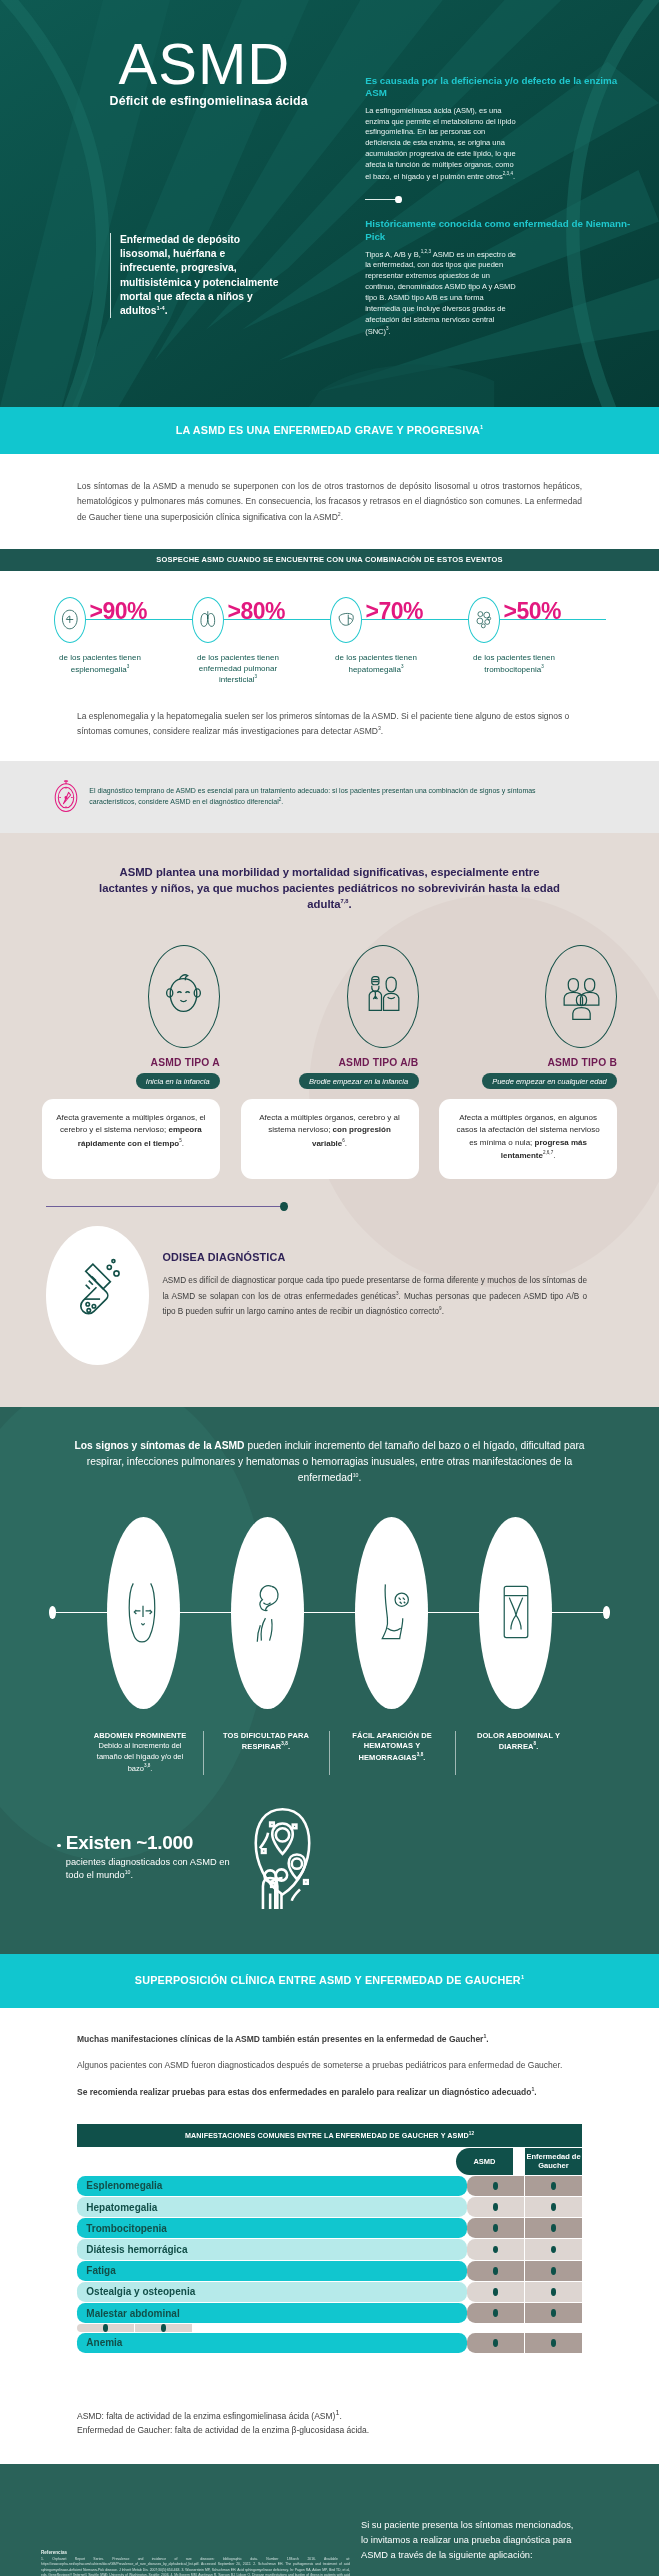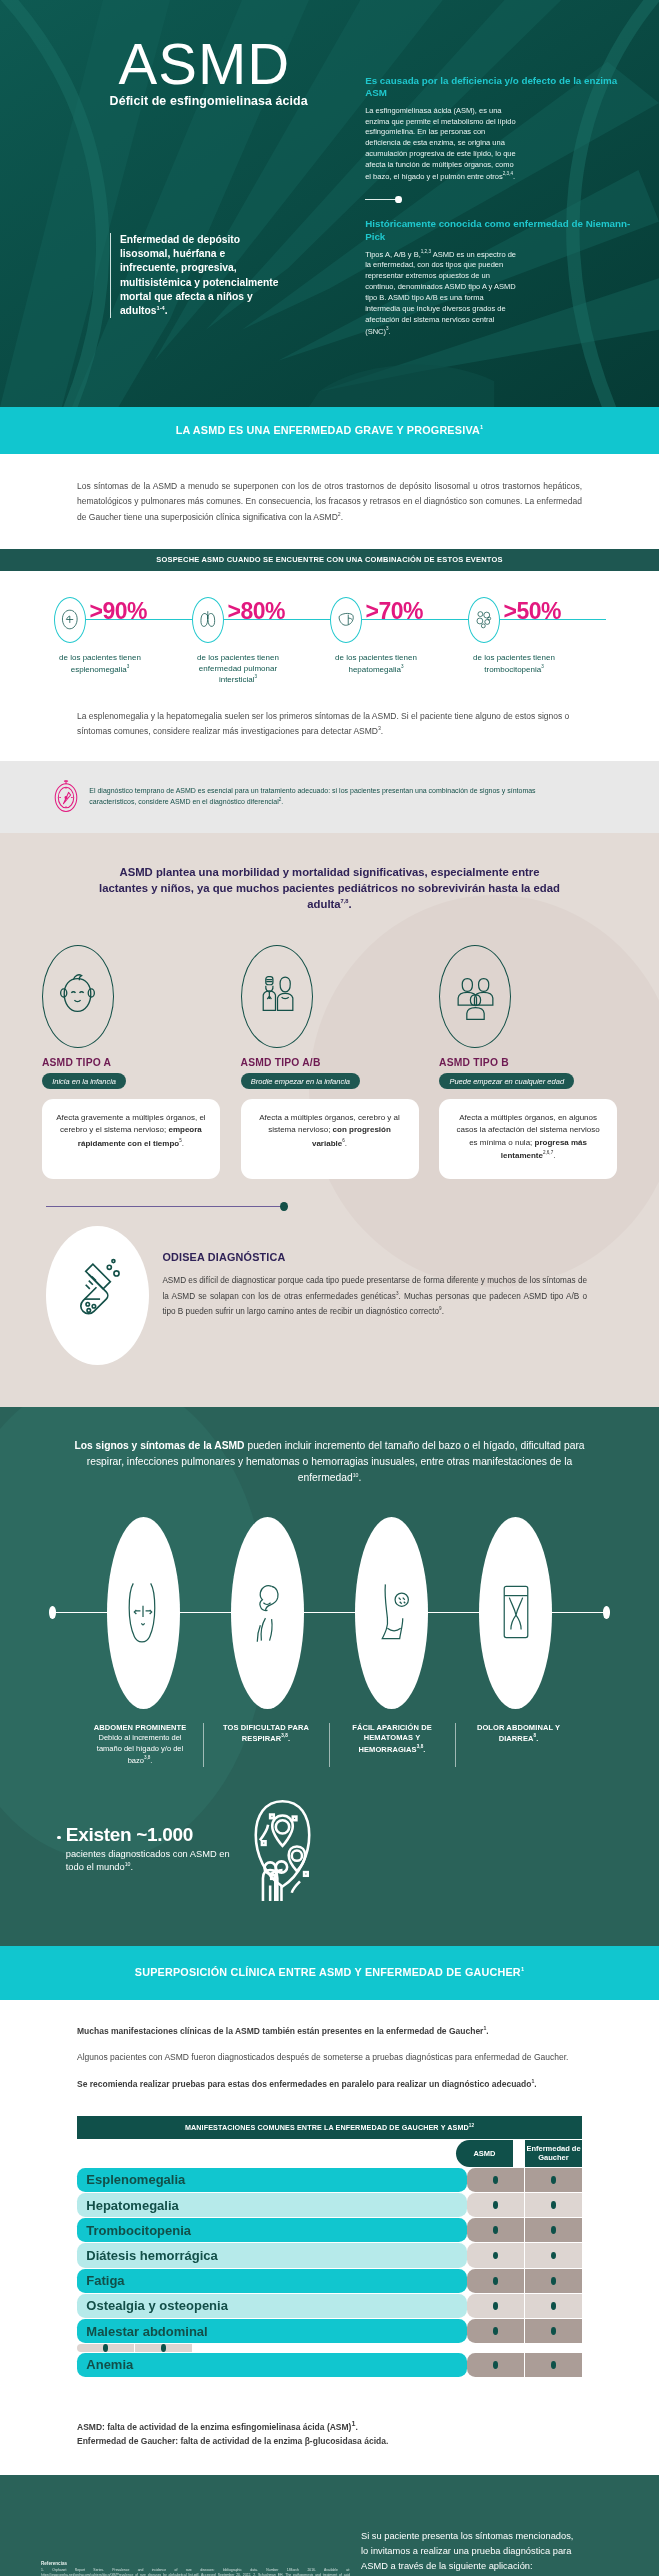--- a/index.html
+++ b/index.html
@@ -173,21 +173,21 @@
   .types-head {
     text-align: center;
     color: #2f2257;
     font-size: 11.3px;
     font-weight: 800;
     line-height: 1.45;
     padding: 0 98px;
   }
   .types-head sup { font-size: 5.7px; }
   .type-cards { display: flex; justify-content: center; gap: 20.6px; margin-top: 32px; }
-  .type-card { width: 178px; display: flex; flex-direction: column; align-items: flex-start; }
+  .type-card { width: 178px; display: flex; flex-direction: column; align-items: flex-end; }
   .type-oval {
     width: 72px; height: 103px; border: 1.5px solid #145048; border-radius: 50%;
     display: flex; align-items: center; justify-content: center;
   }
   .type-oval svg { width: 49px; height: 57px; }
   .type-title {
     margin-top: 9.3px; color: #6e1a52; font-size: 10.3px; font-weight: 800; letter-spacing: 0.2px;
   }
   .type-pill {
     margin-top: 5.2px;
@@ -236,21 +236,21 @@
 
   .sym-row { display: flex; align-items: center; justify-content: center; margin-top: 31px; padding: 0 49px; }
   .sym-cap { width: 6.7px; height: 12.4px; border-radius: 50%; background: #fff; flex: 0 0 6.7px; }
   .sym-line { flex: 1; height: 1px; background: #fff; }
   .sym-oval {
     flex: 0 0 73px; height: 192px; background: #fff; border-radius: 50%;
     display: flex; align-items: center; justify-content: center;
   }
   .sym-oval svg { width: 44px; height: 67px; }
 
-  .sym-labels { display: flex; justify-content: center; margin-top: 14px; padding: 0 73px; }
+  .sym-labels { display: flex; justify-content: center; margin-top: 22px; padding: 0 73px; }
   .sym-label {
     width: 126px; text-align: center; color: #fff;
     border-right: 0.8px solid rgba(255,255,255,.55);
     padding: 0 8.2px;
   }
   .sym-label:last-child { border-right: none; }
   .sym-label .t { font-weight: 800; font-size: 7.5px; line-height: 1.45; letter-spacing: 0.1px; }
   .sym-label .d { font-size: 7.5px; line-height: 1.45; }
   .sym-label sup { font-size: 4.6px; }
 
@@ -288,37 +288,37 @@
   .tbl-colhdr {
     width: 57px; background: #10504a; color: #fff;
     display: flex; align-items: center; justify-content: center; text-align: center;
     font-weight: 800; font-size: 7.5px; line-height: 1.2;
     height: 27px;
   }
   .tbl-colhdr.first { border-top-left-radius: 13.4px; border-bottom-left-radius: 13.4px; }
   .tbl-colhdr.second { margin-left: 12px; }
   .tbl-row { display: flex; margin-bottom: 1px; }
   .tbl-name {
-    flex: 1; color: #124f49; font-weight: 800; font-size: 13px;
+    flex: 1; color: #124f49; font-weight: 800; font-size: 10px;
     padding: 4.6px 0 4.6px 9.3px; border-radius: 8.2px;
   }
   .tbl-cell {
     width: 57px; display: flex; align-items: center; justify-content: center;
   }
   .tbl-cell.first { border-top-left-radius: 8.2px; border-bottom-left-radius: 8.2px; }
   .tbl-cell.second { margin-left: 1px; }
   .dot-mark { width: 5.7px; height: 7.7px; border-radius: 50%; background: #0d5149; }
   .r-odd .tbl-name { background: #11c6cf; }
   .r-even .tbl-name { background: #b6eaea; }
   .r-odd .tbl-cell { background: #ab9d97; }
   .r-even .tbl-cell { background: #ddd5d1; }
 
   .after-table { background: #fff; padding: 9.3px 77px 26px 77px; }
   .after-table p { color: #4a4a4a; font-size: 8.5px; line-height: 1.8; text-align: justify; }
-  .after-table .bold-line { font-weight: 700; color: #3d3d3d; margin-top: 10px; line-height: 1.7; }
+  .after-table .bold-line { font-weight: 400; color: #3d3d3d; margin-top: 23px; line-height: 1.7; }
 
   
   .footer { background: #2a6259; position: relative; padding: 24px 0 0 0; min-height: 289px; }
   .footer-inner { display: flex; }
   .foot-left { width: 361px; padding: 0 0 0 41px; }
   .foot-right { width: 289px; padding-top: 30px; }
   .foot-cta { color: #fff; font-size: 9.3px; line-height: 1.65; width: 216px; }
 
   .refs { margin-top: 62px; color: #cfe0dd; }
   .refs-title { font-size: 4.6px; font-weight: 800; margin-bottom: 2.1px; color: #e5efec; }
@@ -649,21 +649,21 @@
       </div>
     </div>
   </section>
 
   <div class="banner-cyan2">
     <span>SUPERPOSICIÓN CLÍNICA ENTRE ASMD Y ENFERMEDAD DE GAUCHER</span><sup>1</sup>
   </div>
 
   <section class="gaucher-text">
     <p class="bold"><span>Muchas manifestaciones clínicas de la ASMD también están presentes en la enfermedad de Gaucher</span><sup>1</sup>.</p>
-    <p>Algunos pacientes con ASMD fueron diagnosticados después de someterse a pruebas diagnósticas para enfermedad de Gaucher.</p>
+    <p>Algunos pacientes con ASMD fueron diagnosticados después de someterse a pruebas pediátricos para enfermedad de Gaucher.</p>
     <p class="bold"><span>Se recomienda realizar pruebas para estas dos enfermedades en paralelo para realizar un diagnóstico adecuado</span><sup>1</sup>.</p>
   </section>
 
   <section class="tbl-wrap">
     <div class="tbl-head"><span>MANIFESTACIONES COMUNES ENTRE LA ENFERMEDAD DE GAUCHER Y ASMD</span><sup>12</sup></div>
     <div class="tbl-row" style="margin-top:1px">
       <div class="tbl-left"></div>
       <div class="tbl-colhdr first">ASMD</div>
       <div class="tbl-colhdr second">Enfermedad de Gaucher</div>
     </div>

